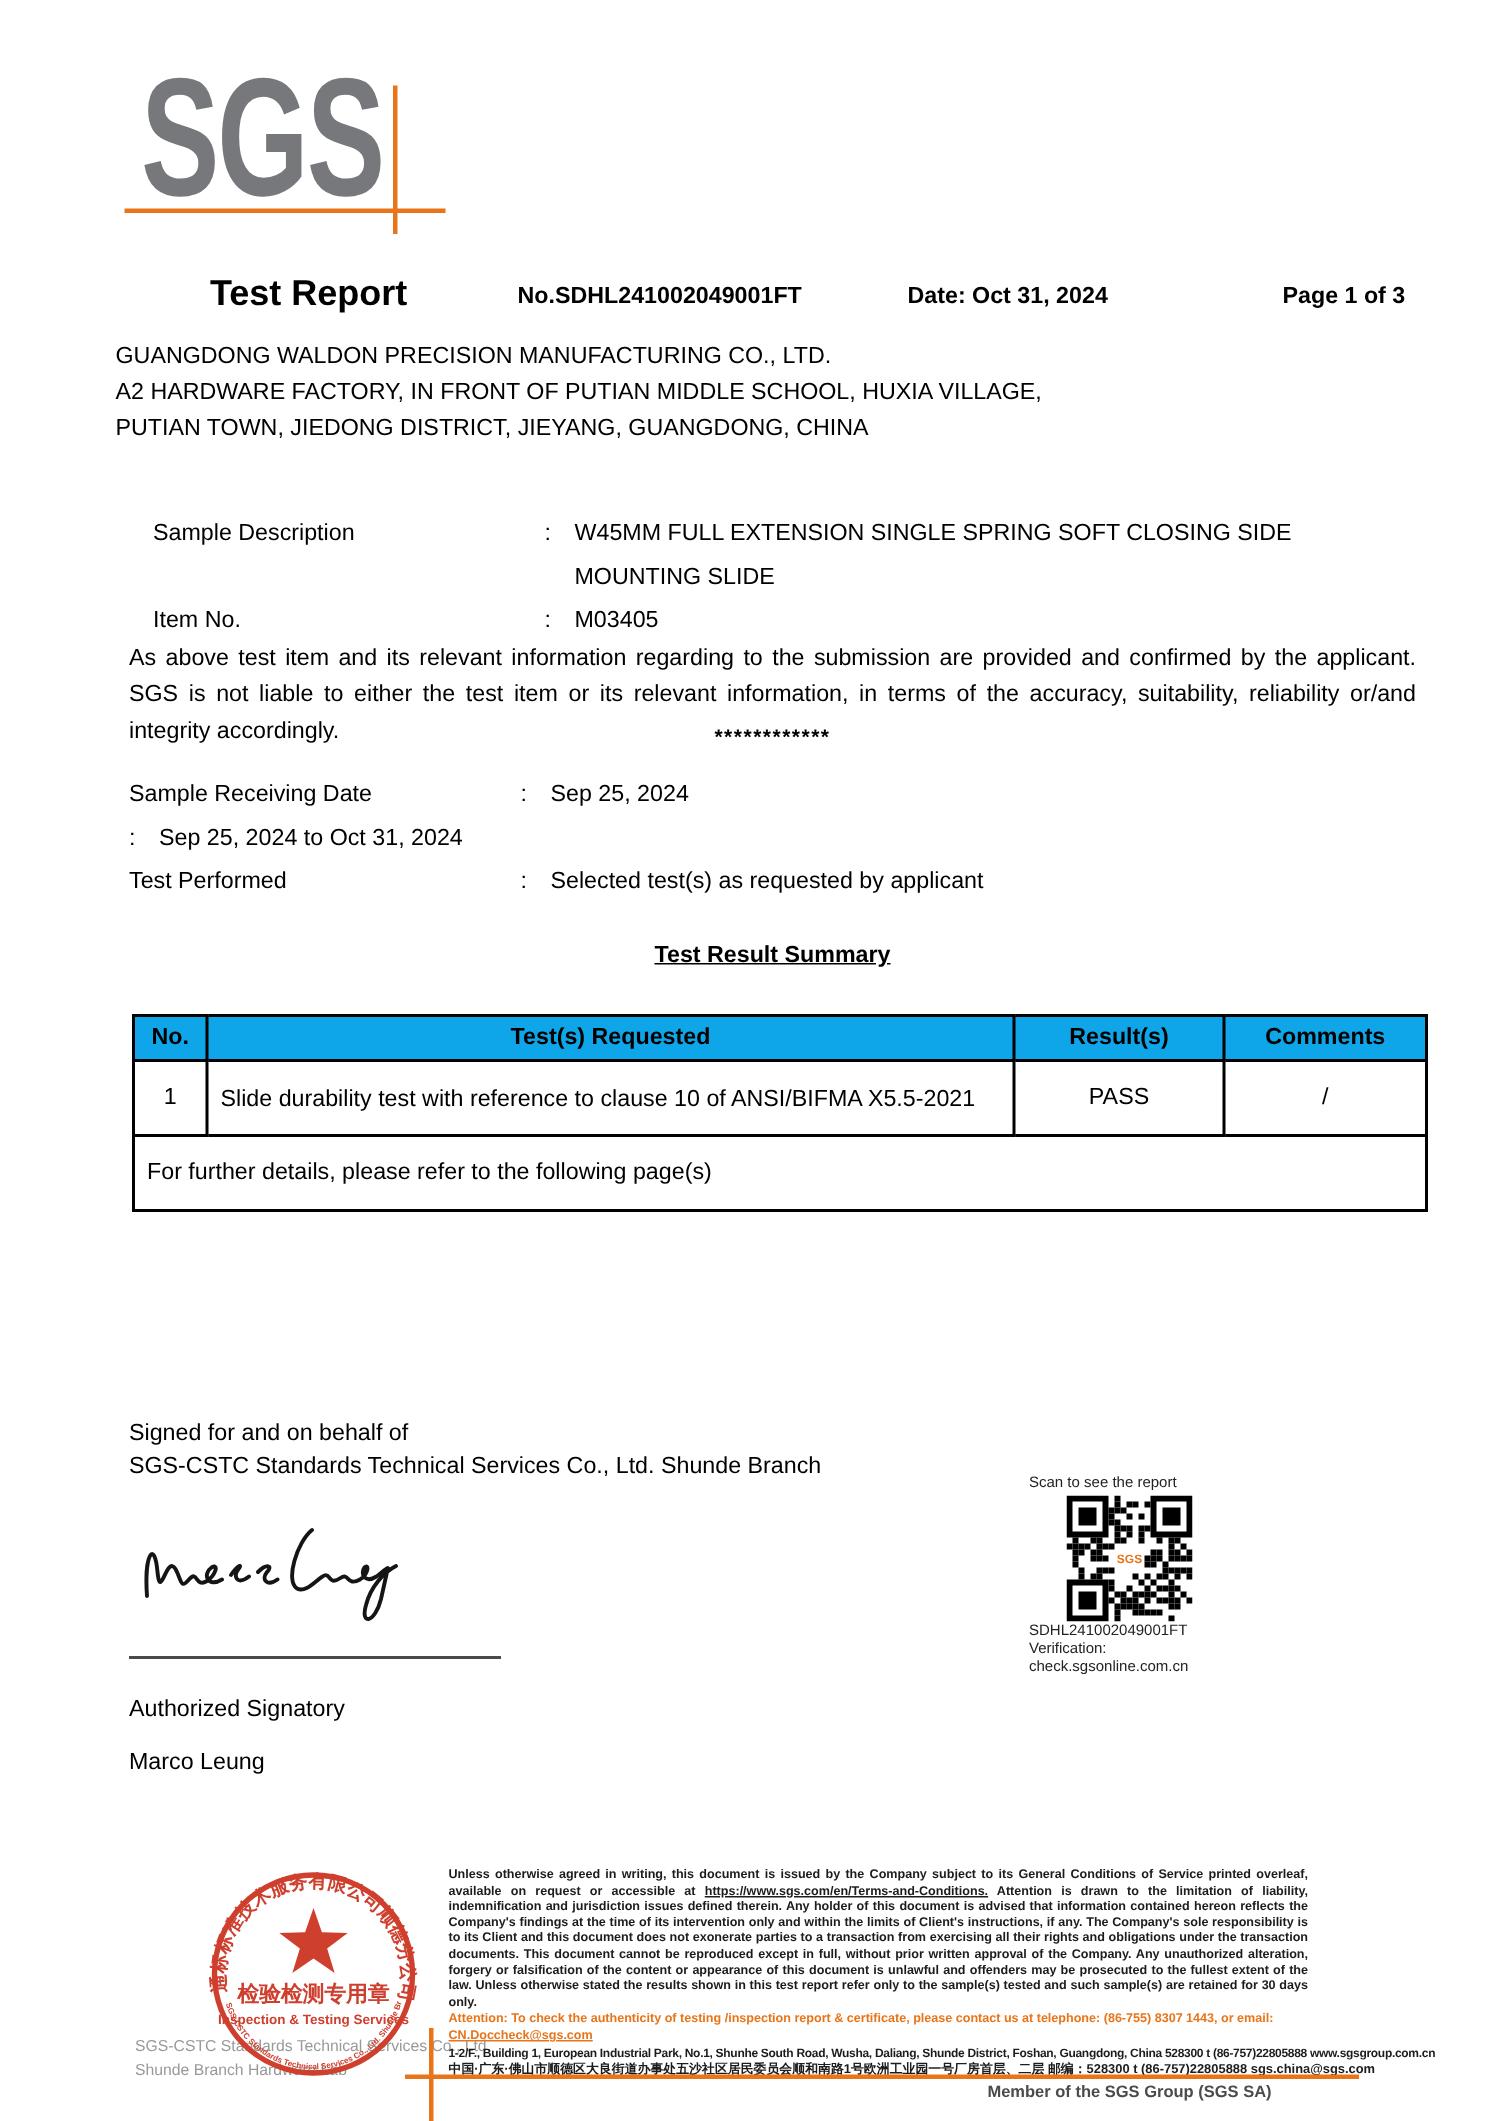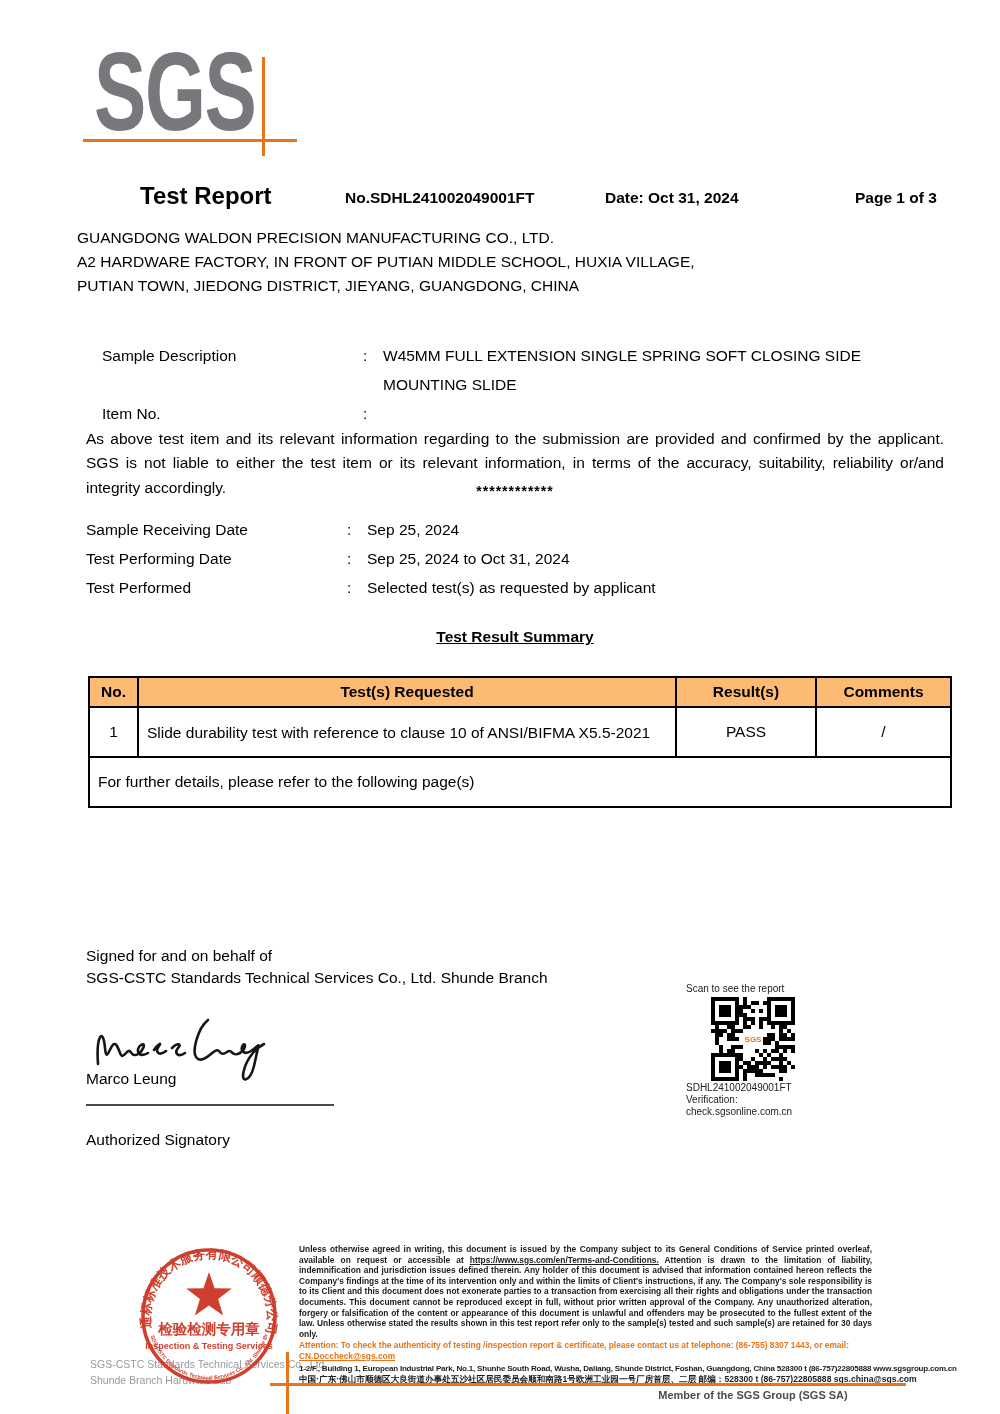--- a/index.html
+++ b/index.html
@@ -29,31 +29,31 @@
   .info-colon{width:20px;flex:none;}
   .info-value{flex:1;}
 
   .confirm-par{left:86px;top:427px;width:858px;font-size:15.5px;line-height:24.3px;text-align:justify;}
   .stars{left:86px;top:483px;width:858px;text-align:center;font-size:14px;font-weight:bold;letter-spacing:1px;}
 
   .summary-title{left:86px;top:628px;width:858px;text-align:center;font-size:15.5px;font-weight:bold;text-decoration:underline;}
 
   table.results{position:absolute;left:88px;top:676px;width:862px;border-collapse:collapse;table-layout:fixed;}
   table.results th,table.results td{border:2px solid #000;font-size:15.5px;padding:1px 8px;}
-  table.results th{background:#fdba74;font-weight:bold;text-align:center;height:26px;}
+  table.results th{background:#0ea5e9;font-weight:bold;text-align:center;height:26px;}
   table.results td{height:46px;}
   td.c{text-align:center;}
   td.test-cell{line-height:23px;padding-left:12px;border-radius:20px;}
   td.table-footer{height:22px;font-size:15.5px;padding-left:8px;}
 
   .signed1{left:86px;top:947px;font-size:15.5px;}
   .signed2{left:86px;top:969px;font-size:15.5px;}
   .sign-svg{left:88px;top:1006px;}
   .sig-line{left:86px;top:1104px;width:248px;border-top:2px solid #4a4a4a;height:0;}
-  .sig-name{left:86px;top:1070px;font-size:15.5px;}
+  .sig-name{left:86px;top:1166px;font-size:15.5px;}
   .sig-role{left:86px;top:1131px;font-size:15.5px;}
 
   .qr-block{left:686px;top:983px;width:134px;font-size:10px;line-height:12px;color:#222;}
   .qr-block svg{display:block;margin:2px auto 1px auto;}
   .qr-label{font-size:10px;letter-spacing:0px;}
 
   
   .stamp-under{left:90px;top:1356px;font-size:10.5px;line-height:16px;color:#98999b;}
   .stamp-svg{left:122px;top:1229px;}
   .legal-col{left:299px;top:1244px;width:573px;font-size:8.4px;line-height:10.6px;font-weight:bold;color:#1c1c1c;}
@@ -92,34 +92,34 @@
       <span class="info-label">Sample Description</span>
       <span class="info-colon">:</span>
       <span class="info-value">
         <span>W45MM FULL EXTENSION SINGLE SPRING SOFT CLOSING SIDE</span><br>
         <span>MOUNTING SLIDE</span>
       </span>
     </div>
     <div class="info-row">
       <span class="info-label">Item No.</span>
       <span class="info-colon">:</span>
+      <span class="info-value">M03405</span>
     </div>
   </div>
 
   <div class="abs confirm-par">As above test item and its relevant information regarding to the submission are provided and confirmed by the applicant. SGS is not liable to either the test item or its relevant information, in terms of the accuracy, suitability, reliability or/and integrity accordingly.</div>
   <div class="abs stars">************</div>
 
   <div class="abs info-block2">
     <div class="info-row">
       <span class="info-label">Sample Receiving Date</span>
       <span class="info-colon">:</span>
       <span class="info-value">Sep 25, 2024</span>
     </div>
     <div class="info-row">
-      <span class="info-label">Test Performing Date</span>
       <span class="info-colon">:</span>
       <span class="info-value">Sep 25, 2024 to Oct 31, 2024</span>
     </div>
     <div class="info-row">
       <span class="info-label">Test Performed</span>
       <span class="info-colon">:</span>
       <span class="info-value">Selected test(s) as requested by applicant</span>
     </div>
   </div>
 

